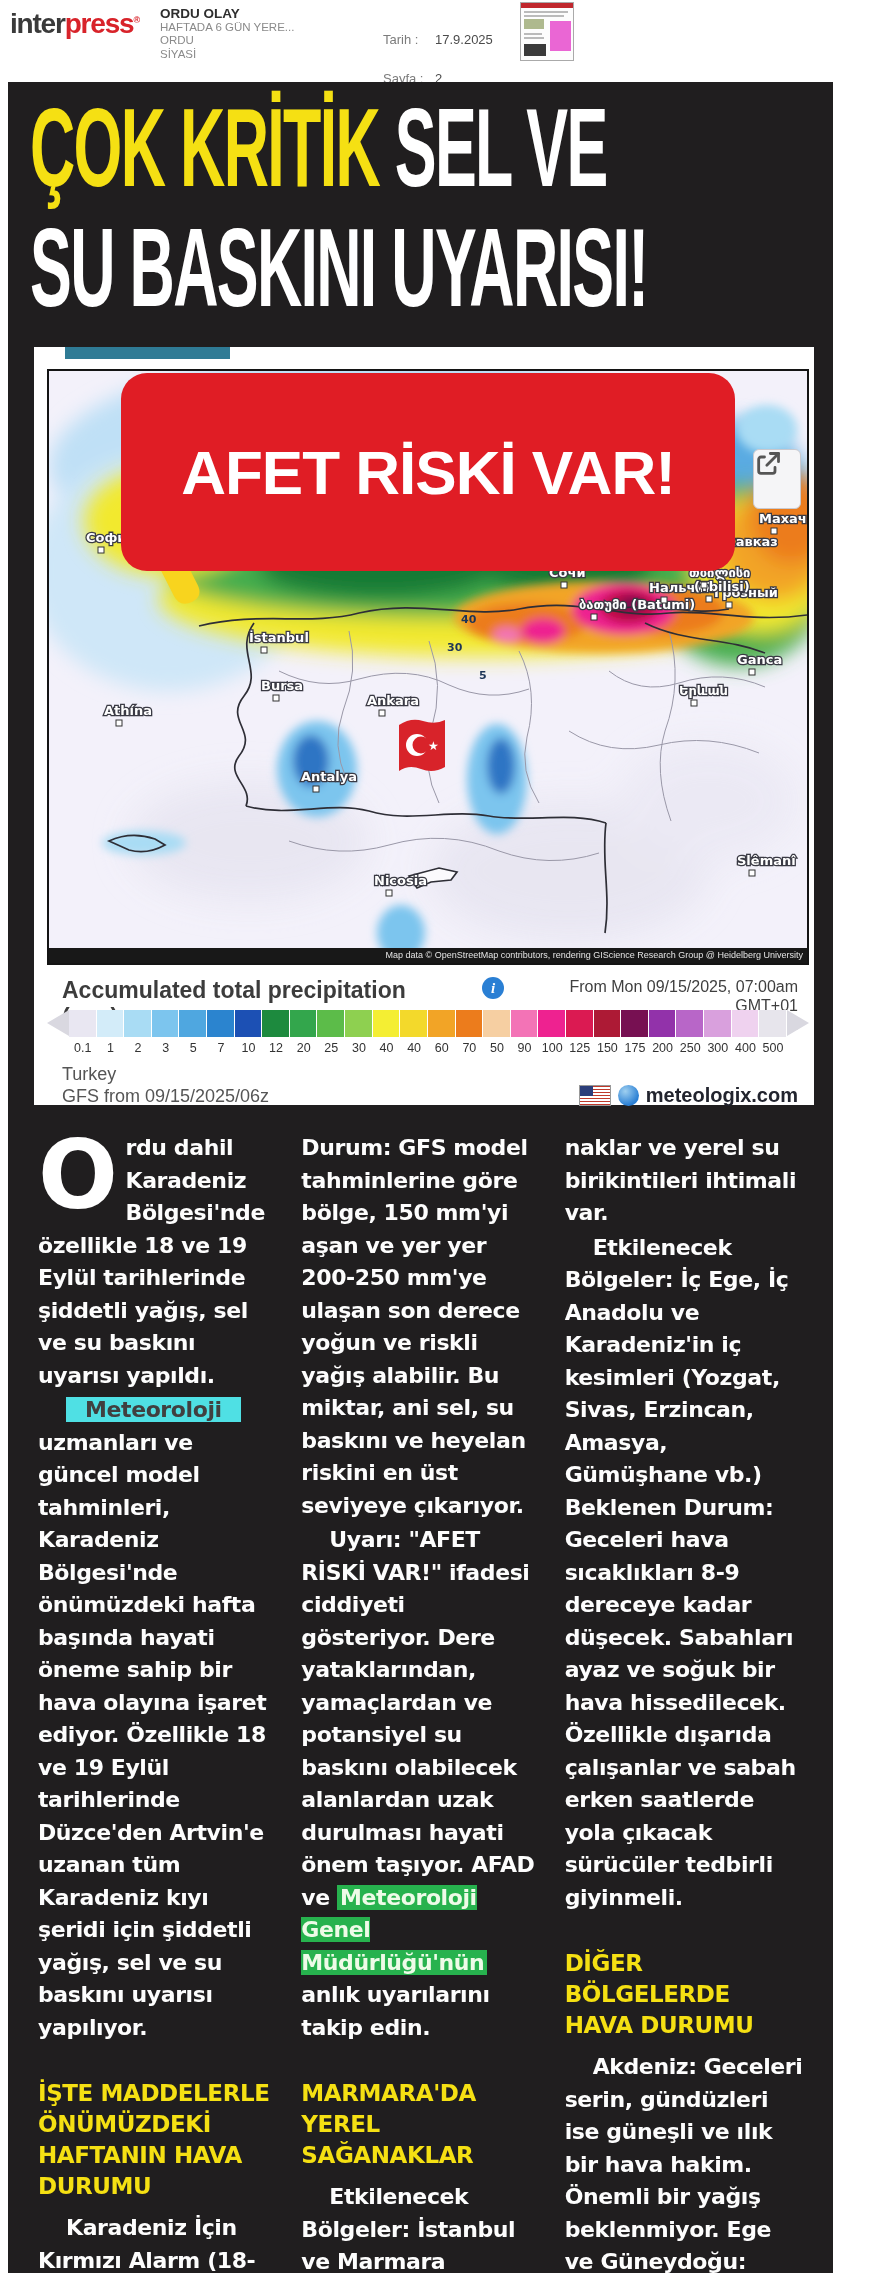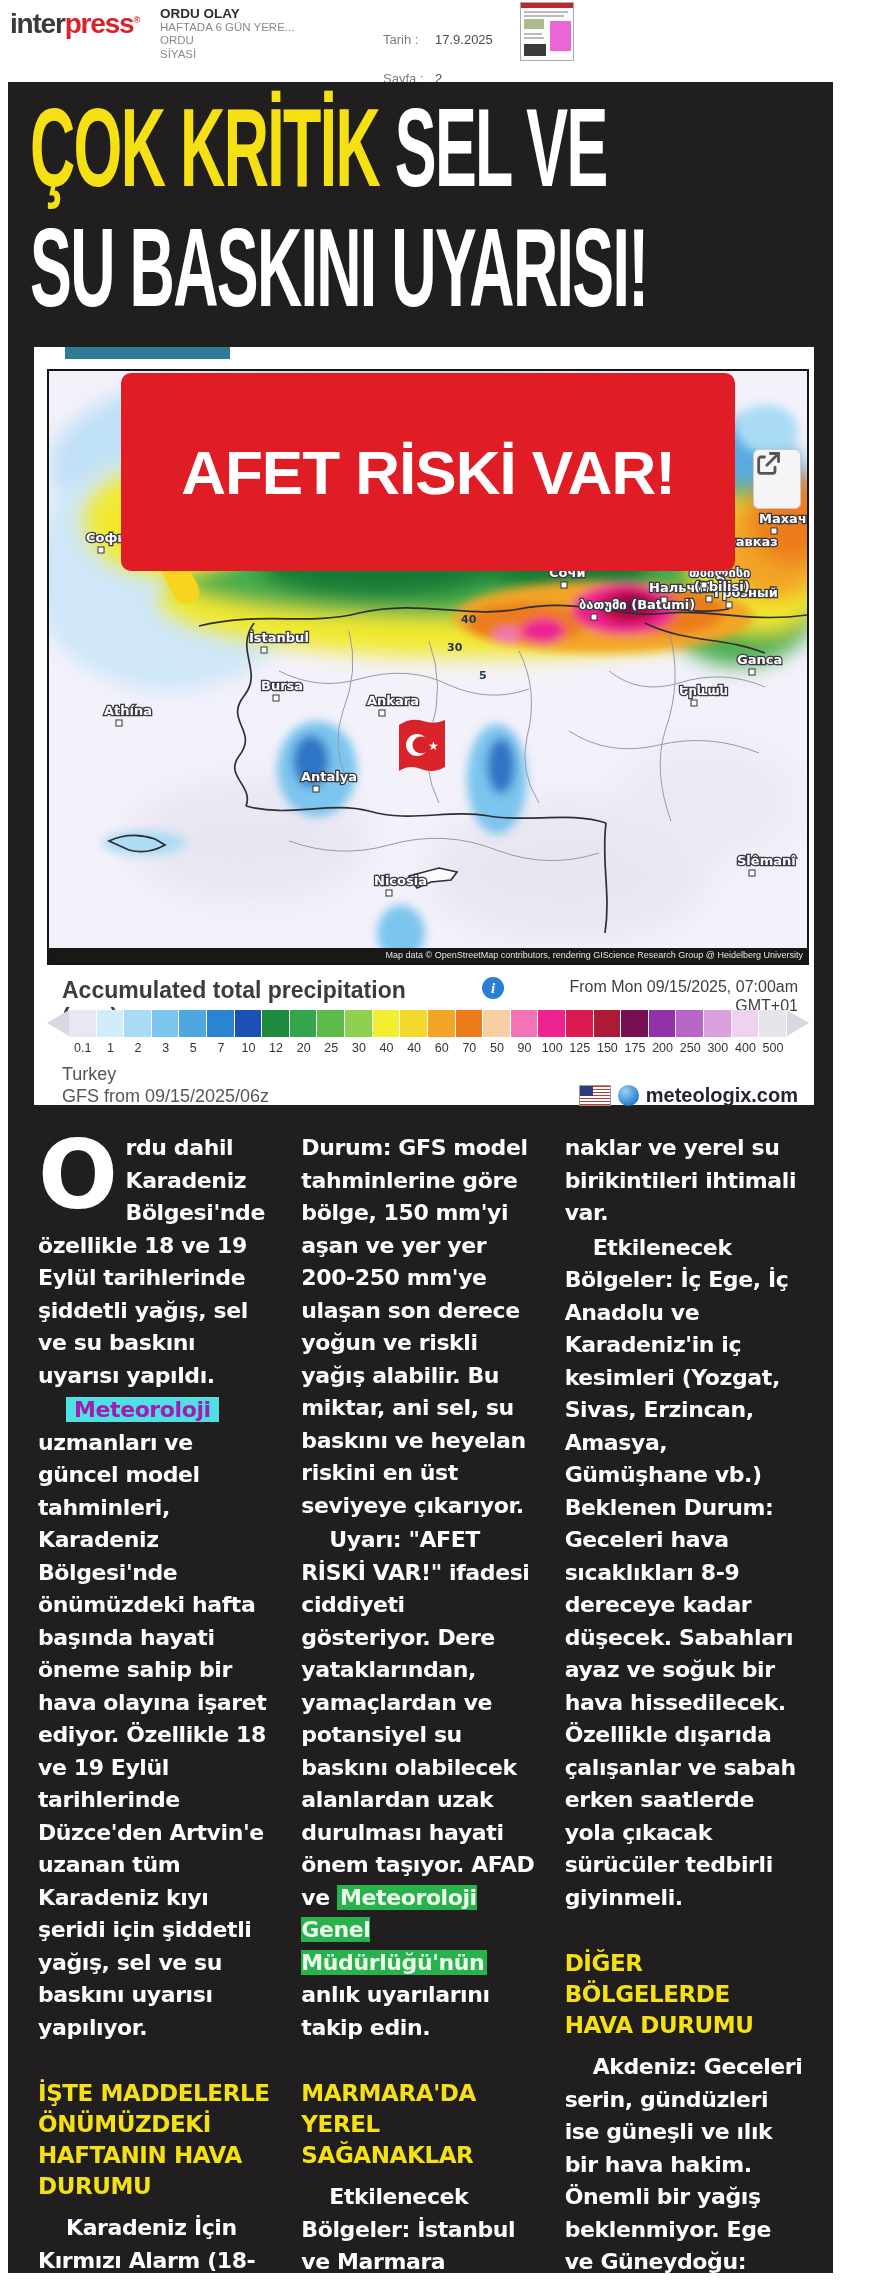--- a/index.html
+++ b/index.html
@@ -32,21 +32,21 @@
   .headline{position:absolute;left:22px;top:6px;width:800px;}
   .hline{display:block;white-space:nowrap;font-weight:bold;font-size:112px;line-height:120px;letter-spacing:-3px;transform:scaleX(.56);transform-origin:0 50%;color:#fff;}
   .hline .yel{color:#f5e013;}
 
   
   .panel{position:absolute;left:26px;top:265px;width:780px;height:758px;background:#fff;}
   .tealfrag{position:absolute;left:31px;top:0;width:165px;height:12px;background:#2f7b95;}
   .maparea{position:absolute;left:13px;top:22px;width:762px;height:596px;border:2px solid #141414;box-sizing:border-box;background:#f3f1fa;overflow:hidden;}
   .maparea svg{position:absolute;left:0;top:0;}
   .attrib{position:absolute;left:0;bottom:0;width:100%;height:15px;background:#181818;color:#e4e4e4;font-size:9px;line-height:15px;text-align:right;padding-right:4px;box-sizing:border-box;}
-  .banner{position:absolute;left:72px;top:2px;width:614px;height:198px;background:#e01d25;border-radius:10px;display:flex;align-items:center;justify-content:center;}
+  .banner{position:absolute;left:72px;top:2px;width:614px;height:198px;background:#e01d25;border-radius:26px;display:flex;align-items:center;justify-content:center;}
   .banner span{color:#fff;font-weight:bold;font-size:62px;letter-spacing:-1px;}
   .share{position:absolute;right:6px;top:78px;width:46px;height:58px;background:#f5f5f7;border:1px solid #c9c9cf;border-radius:6px;display:flex;align-items:center;justify-content:center;}
 
   .legendrow{position:absolute;left:28px;top:630px;width:736px;display:flex;justify-content:space-between;align-items:flex-start;}
   .ltitle{font-size:23px;font-weight:bold;color:#3c3c3c;display:flex;align-items:flex-start;gap:16px;}
   .info{display:inline-flex;width:22px;height:22px;border-radius:50%;background:#2a7fd4;color:#fff;font-size:15px;font-weight:bold;align-items:center;justify-content:center;font-family:"Liberation Serif",serif;font-style:italic;}
   .ldates{font-size:16px;color:#3f3f3f;text-align:right;line-height:19px;}
 
   .cbar{position:absolute;left:13px;top:663px;width:762px;height:27px;display:flex;align-items:stretch;}
   .arrL{width:0;height:0;border-top:13.5px solid transparent;border-bottom:13.5px solid transparent;border-right:22px solid #d9d8e0;}
@@ -66,21 +66,21 @@
   .droplet{width:21px;height:21px;border-radius:50%;background:radial-gradient(circle at 35% 30%,#9fd0f0,#2a7fd4 70%);}
   .brandtxt{font-size:20px;font-weight:bold;color:#22242e;}
 
   
   .article{position:absolute;left:30px;top:1050px;width:766px;display:flex;gap:24px;}
   .col{flex:1;min-width:0;}
   .apara{font-family:"DejaVu Sans",sans-serif;font-weight:bold;color:#fdfdfd;font-size:22px;line-height:32.5px;letter-spacing:-0.4px;margin:0 0 2px 0;}
   .apara.ind{text-indent:28px;}
   .dropcap{float:left;font-size:94px;line-height:76px;margin:6px 8px 0 0;color:#fff;}
   .ahead{font-family:"DejaVu Sans",sans-serif;font-weight:bold;color:#f5e013;font-size:23px;line-height:31px;letter-spacing:-0.4px;margin:34px 0 10px 0;}
-  .hl-cyan{background:#4fe0e4;color:#a21caf;padding:0 8px;}
+  .hl-cyan{background:#4fe0e4;color:#404040;padding:0 19px;}
   .hl-green{background:#27b24e;color:#eefbe8;padding:0 3px;}
 
   
   #precip-map text.city{font:bold 13px "DejaVu Sans",sans-serif;fill:#fff;stroke:#3a3a44;stroke-width:2.6px;paint-order:stroke;}
   #precip-map text.cont{font:bold 11px "DejaVu Sans",sans-serif;fill:#1d3557;}
 </style>
 </head>
 <body>
 
 <div class="page">

